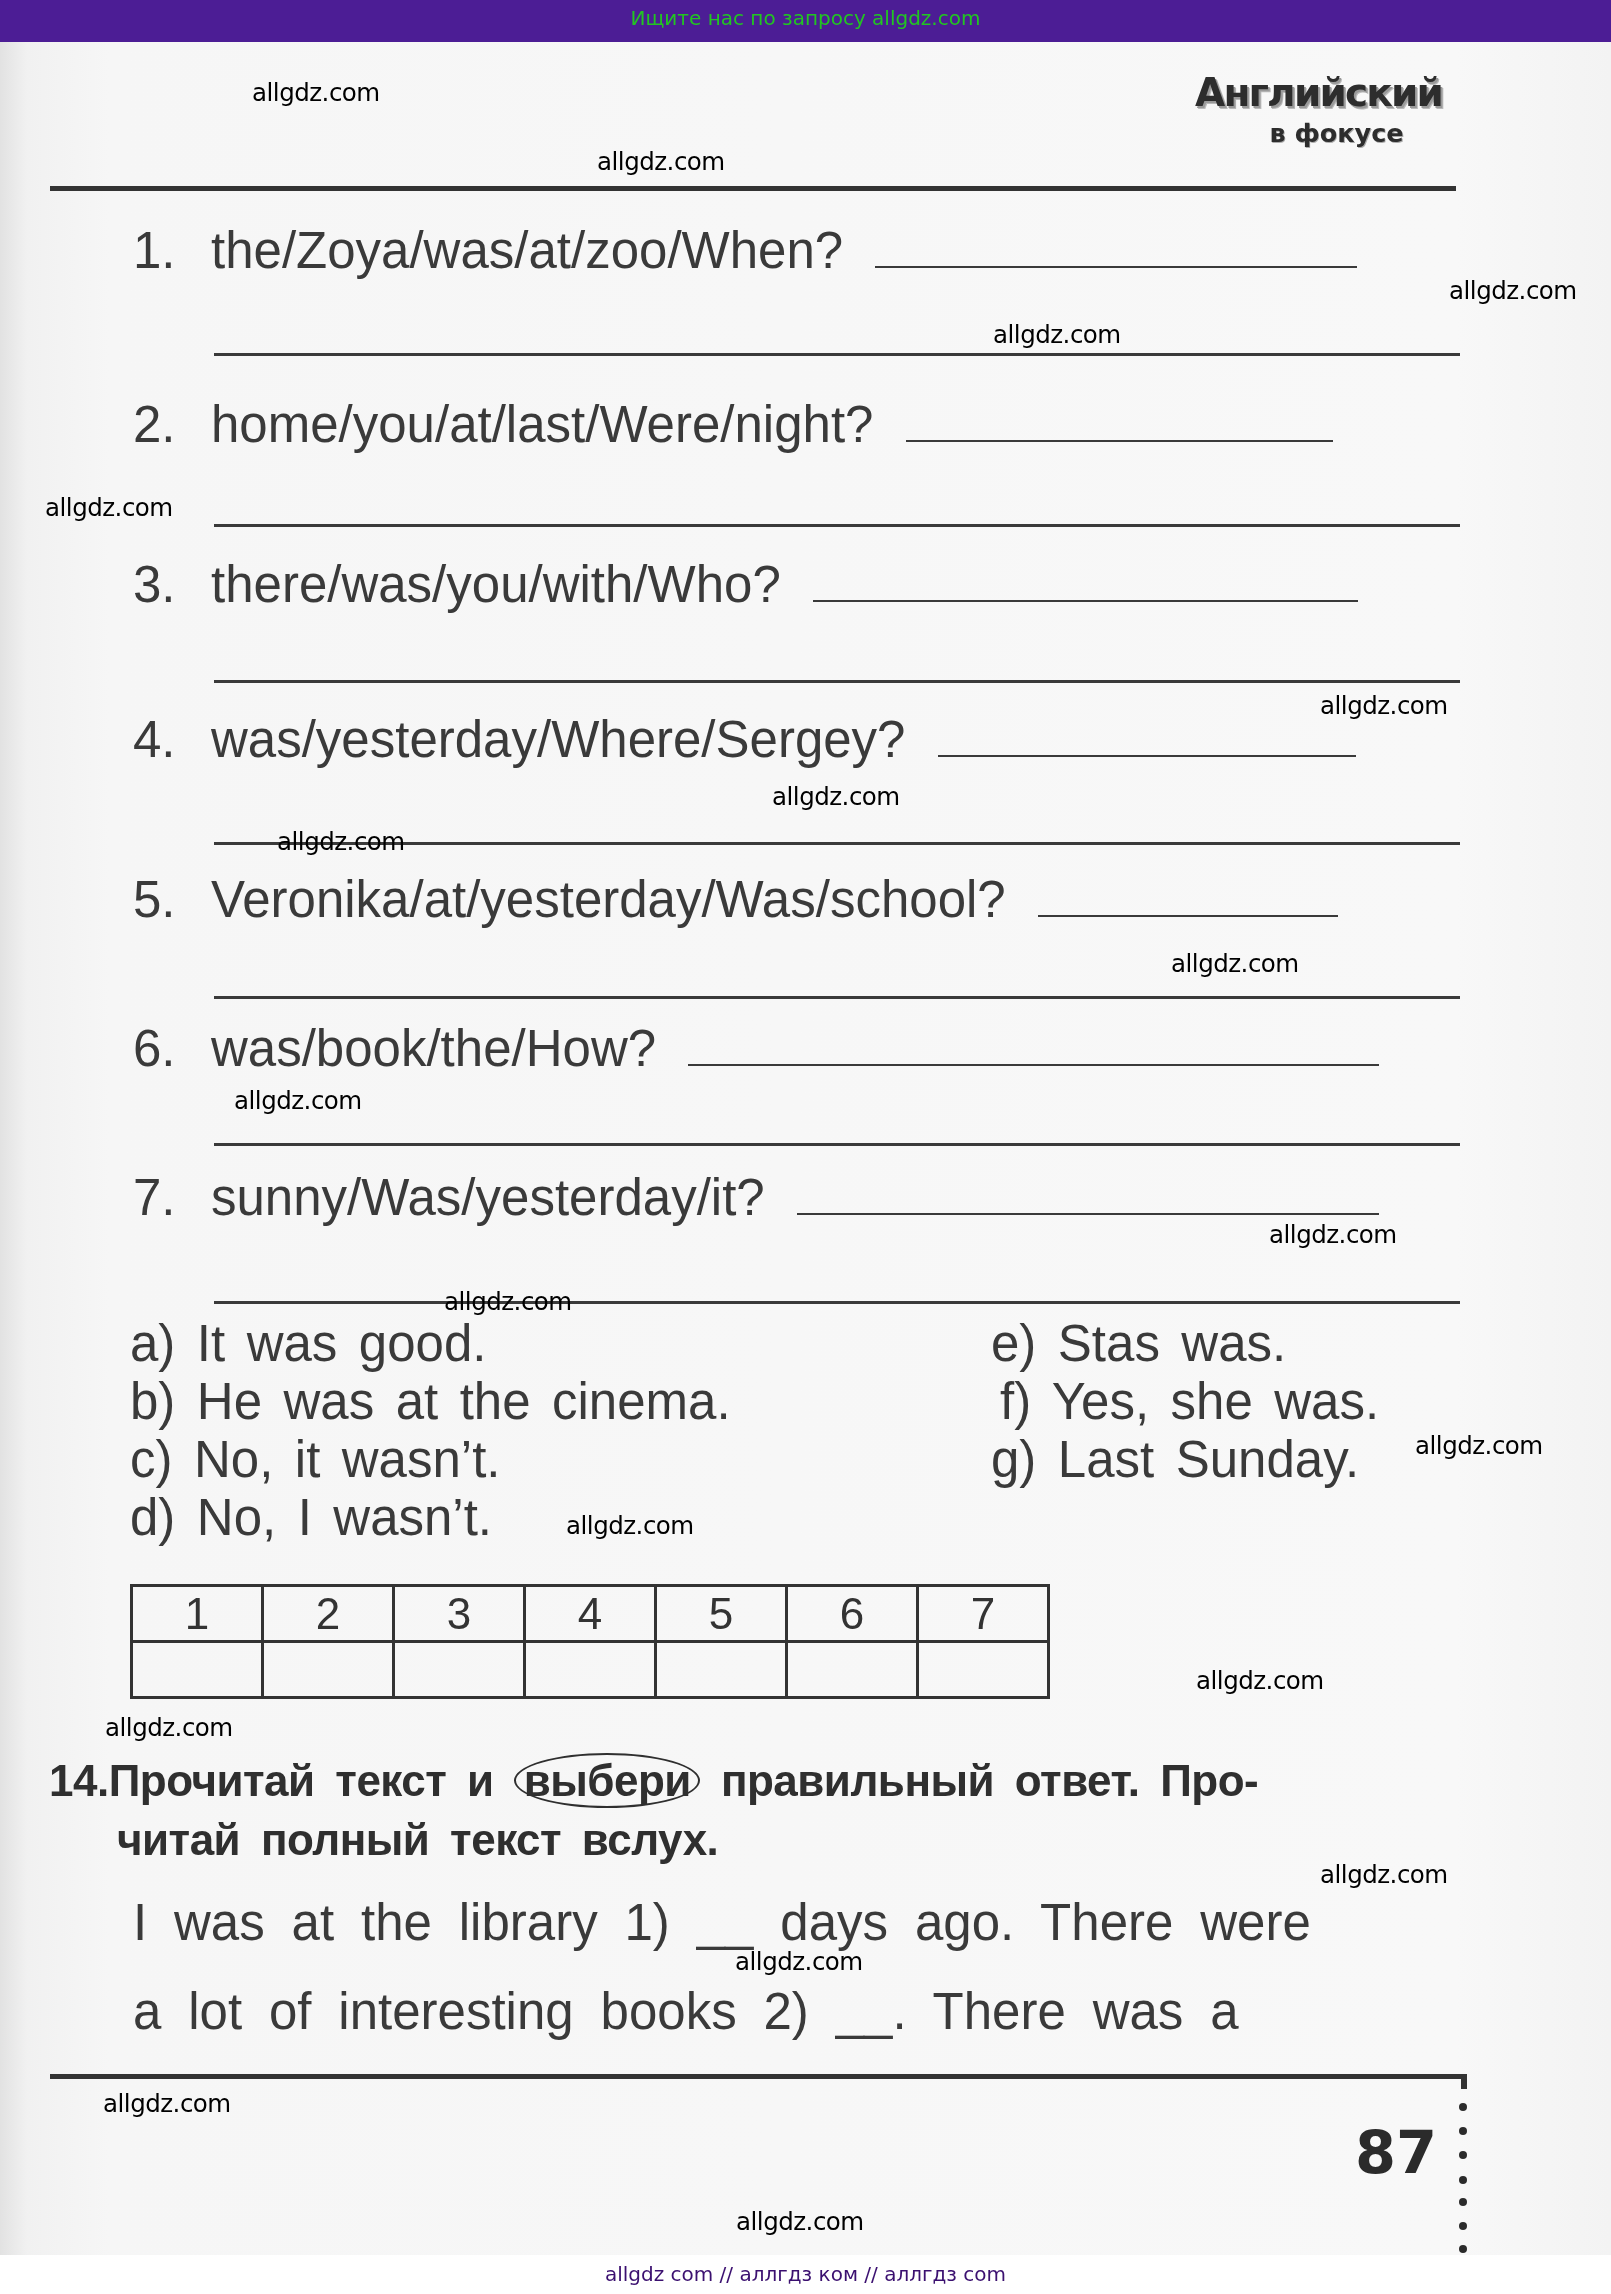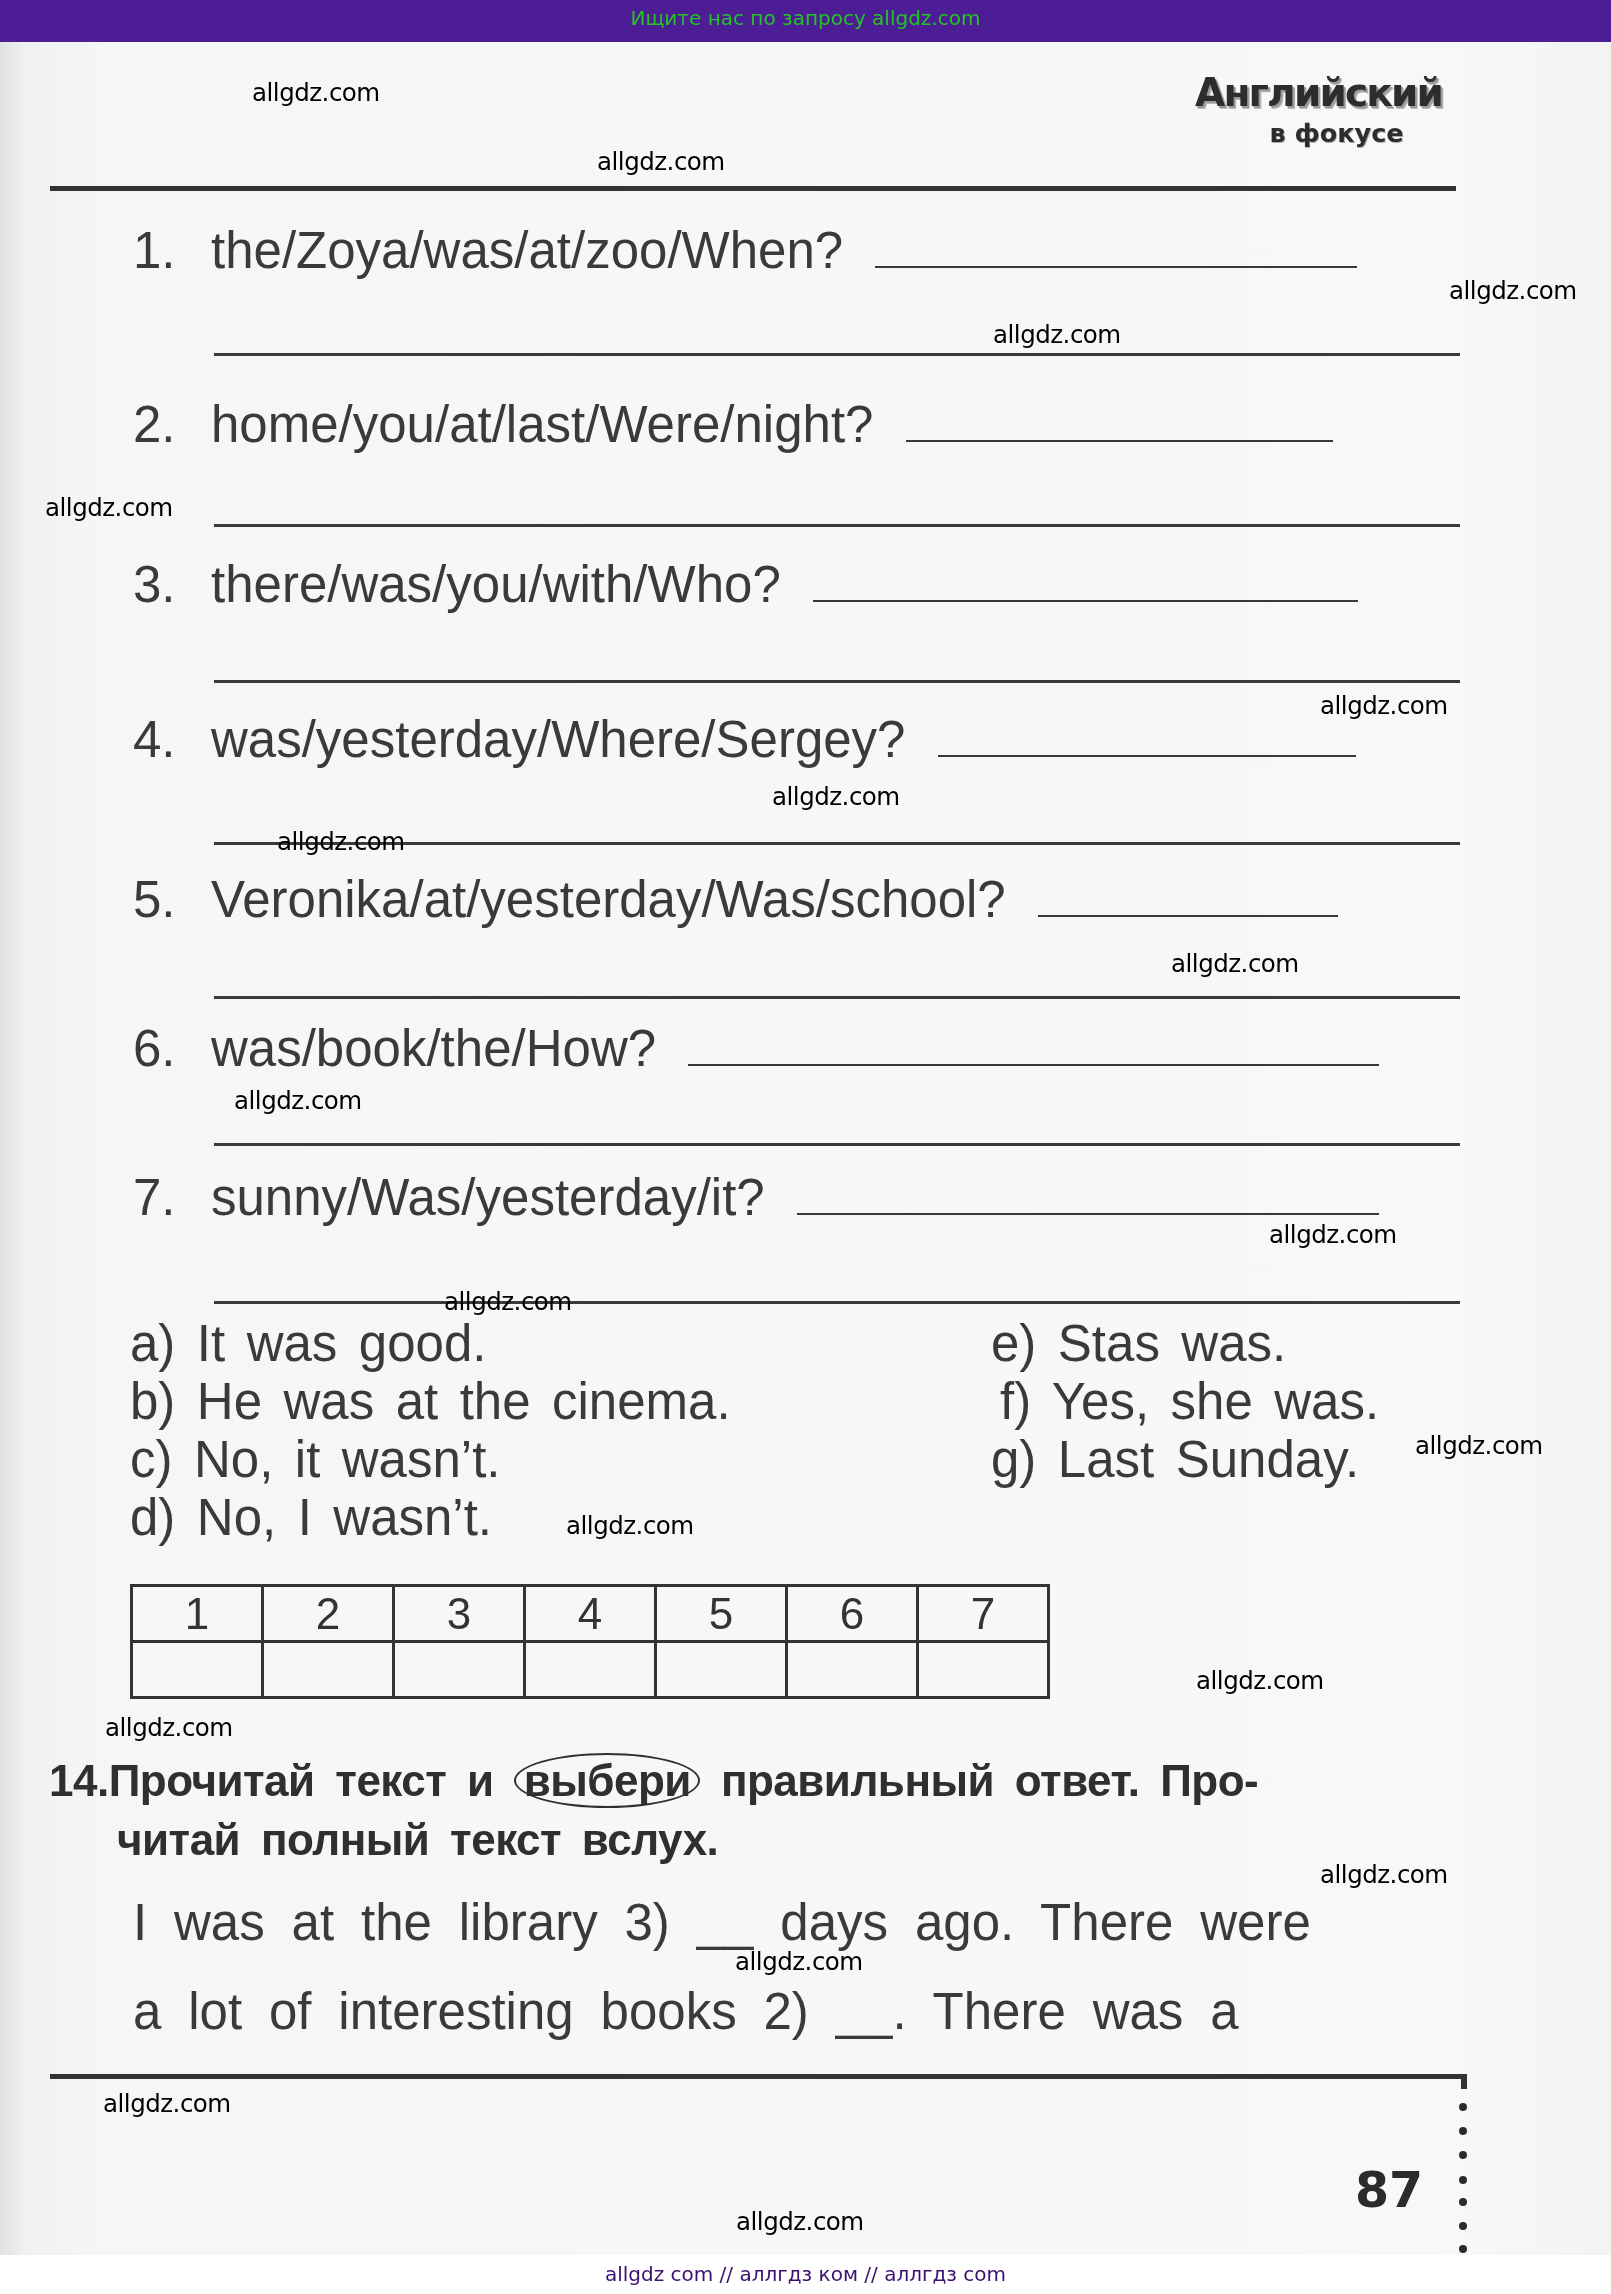--- a/index.html
+++ b/index.html
@@ -17,21 +17,21 @@
   .item{position:absolute;left:133px;font-size:51px;white-space:nowrap;line-height:58px;}
   .item .num{display:inline-block;width:78px;}
   .blank{display:inline-block;border-bottom:2.7px solid #3a3a3a;height:0;vertical-align:baseline;}
   .ans-line{position:absolute;left:214px;width:1246px;height:2.7px;background:#3a3a3a;}
   .opt{position:absolute;font-size:51px;white-space:nowrap;line-height:58px;word-spacing:7.3px;}
   table.grid{position:absolute;left:130px;top:1584px;border-collapse:collapse;}
   table.grid td{width:128px;height:53px;border:3.6px solid #333;text-align:center;font-size:44px;padding:0;color:#333;}
   .task-head{position:absolute;left:49px;font-size:44px;font-weight:bold;font-family:"Liberation Sans",sans-serif;color:#2f2f2f;white-space:nowrap;letter-spacing:-0.5px;word-spacing:9px;}
   .circled{display:inline-block;border:2.7px solid #2f2f2f;border-radius:50%;padding:0 7.3px;line-height:51px;}
   .body-line{position:absolute;left:133px;font-size:51px;white-space:nowrap;word-spacing:12.7px;color:#3a3a3a;}
-  .pageno{position:absolute;left:1355px;top:2118px;font-size:49px;font-weight:bold;color:#2b2b2b;font-family:"DejaVu Sans",sans-serif;margin-top:44px;}
+  .pageno{position:absolute;left:1355px;top:2118px;font-size:59px;font-weight:bold;color:#2b2b2b;font-family:"DejaVu Sans",sans-serif;}
   .dot{position:absolute;left:1459px;width:8.2px;height:8.2px;border-radius:50%;background:#2b2b2b;}
 </style>
 </head>
 <body>
 
 <div class="top-banner">
   <span>Ищите нас по запросу allgdz.com</span>
 </div>
 
 <div class="page"></div>
@@ -137,21 +137,21 @@
 </tbody>
   </table>
 
 <div class="task-head" style="top:1753px;">
   <span>14.</span><span>Прочитай текст и</span>
   <span class="circled">выбери</span>
   <span>правильный ответ. Про-</span>
 </div>
 <div class="task-head" style="top:1815px;left:117px;">читай полный текст вслух.</div>
 
-<div class="body-line" style="top:1893px;">I was at the library 3) __ days ago. There were</div>
+<div class="body-line" style="top:1893px;">I was at the library 1) __ days ago. There were</div>
 <div class="body-line" style="top:1982px;">a lot of interesting books 2) __. There was a</div>
 
 <div class="rule" style="left:50px;top:2074px;width:1416px;height:4.5px;"></div>
 <div class="rule" style="left:1461px;top:2074px;width:5.5px;height:14.5px;"></div>
 
 <div class="dot" style="top:2103px;"></div>
 <div class="dot" style="top:2127px;"></div>
 <div class="dot" style="top:2151px;"></div>
 <div class="dot" style="top:2176px;"></div>
 <div class="dot" style="top:2198px;"></div>

